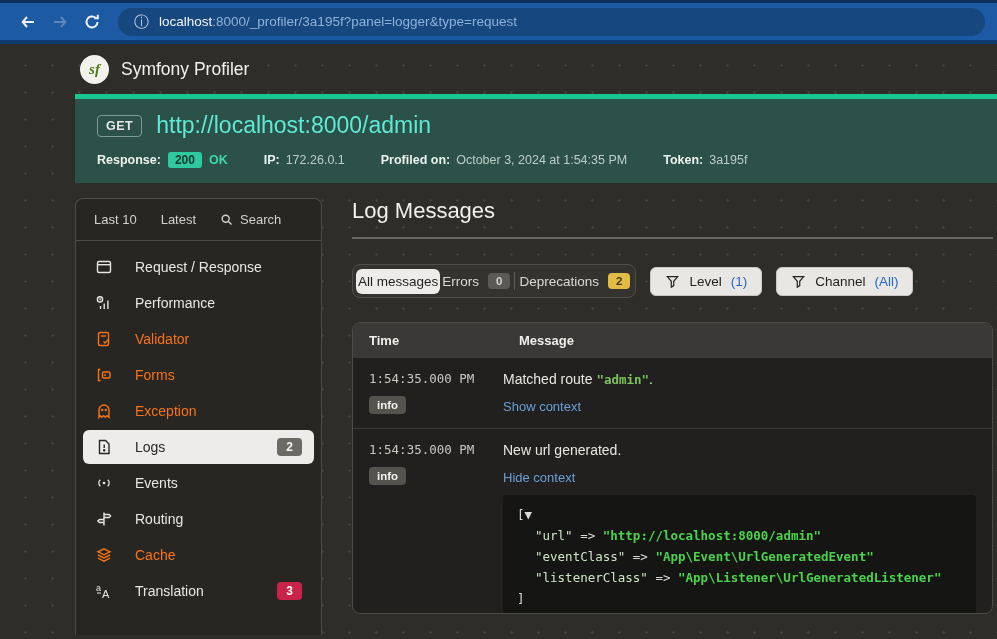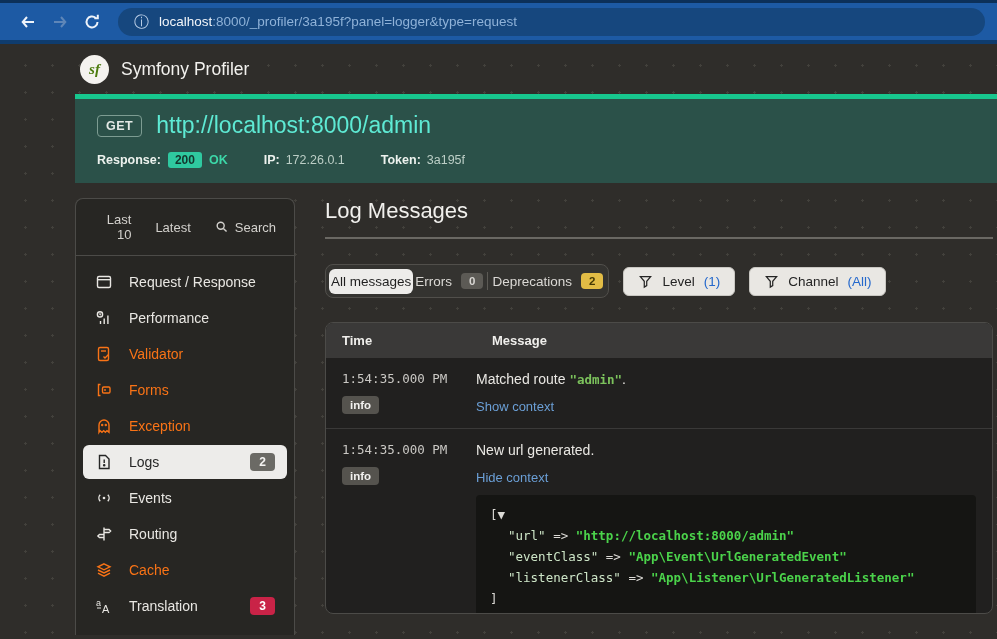--- a/index.html
+++ b/index.html
@@ -39,27 +39,27 @@
   .meta .lbl { font-weight:bold; color:#edf2ee; }
   .meta .val { color:#bccec6; margin-left:6px; }
   .status-badge { background:#2fc9a0; color:#14362d; font-weight:bold; border-radius:3px;
                   padding:1px 7px; font-size:12px; margin:0 7px; }
   .status-ok { color:#3cd7a8; font-weight:bold; }
 
   
   .content { display:flex; margin-left:75px; margin-top:15px; gap:30px; height:437px; overflow:hidden; }
 
   
-  .sidebar { width:220px; flex-shrink:0; background:#272623; border:1px solid #4c4b48; border-bottom:0;
-             border-radius:8px 8px 0 0;text-align:right; }
+  .sidebar { width:247px; flex-shrink:0; background:#272623; border:1px solid #4c4b48; border-bottom:0;
+             border-radius:8px 8px 0 0; }
   .sb-tabs { display:flex; align-items:center; gap:24px; padding:13px 18px; font-size:13px; color:#d3d1cd;
              border-bottom:1px solid #4c4b48; }
   .sb-tab { cursor:pointer; display:flex; align-items:center; gap:6px; }
   .sb-menu { padding:9px 7px; }
-  .sb-item { display:flex; align-items:center; gap:16px; padding:8px 12px; font-size:14px; color:#e9e7e3;
+  .sb-item { display:flex; align-items:center; gap:22px; padding:8px 12px; font-size:14px; color:#e9e7e3;
              border-radius:6px; margin-bottom:2px; cursor:pointer; }
   .sb-item.dim { color:#f97316; }
   .sb-item.active { background:#edecea; color:#262626; }
   .sb-item svg { flex-shrink:0; }
   .sb-badge { margin-left:auto; font-size:12px; font-weight:bold; padding:2px 9px; border-radius:4px; }
   .sb-badge.gray { background:#6b6a65; color:#f5f4f2; }
   .sb-badge.red { background:#c92347; color:#ffffff; }
 
   
   .main { flex:1; min-width:0; padding-right:4px; }
@@ -142,20 +142,24 @@
       <span class="meta">
         <span class="lbl">Response:</span>
         <span class="status-badge">200</span>
         <span class="status-ok">OK</span>
       </span>
       <span class="meta">
         <span class="lbl">IP:</span>
         <span class="val">172.26.0.1</span>
       </span>
       <span class="meta">
+        <span class="lbl">Profiled on:</span>
+        <span class="val">October 3, 2024 at 1:54:35 PM</span>
+      </span>
+      <span class="meta">
         <span class="lbl">Token:</span>
         <span class="val">3a195f</span>
       </span>
     </div>
   </div>
 
   <div class="content">
 
     <div class="sidebar">
       <div class="sb-tabs">

